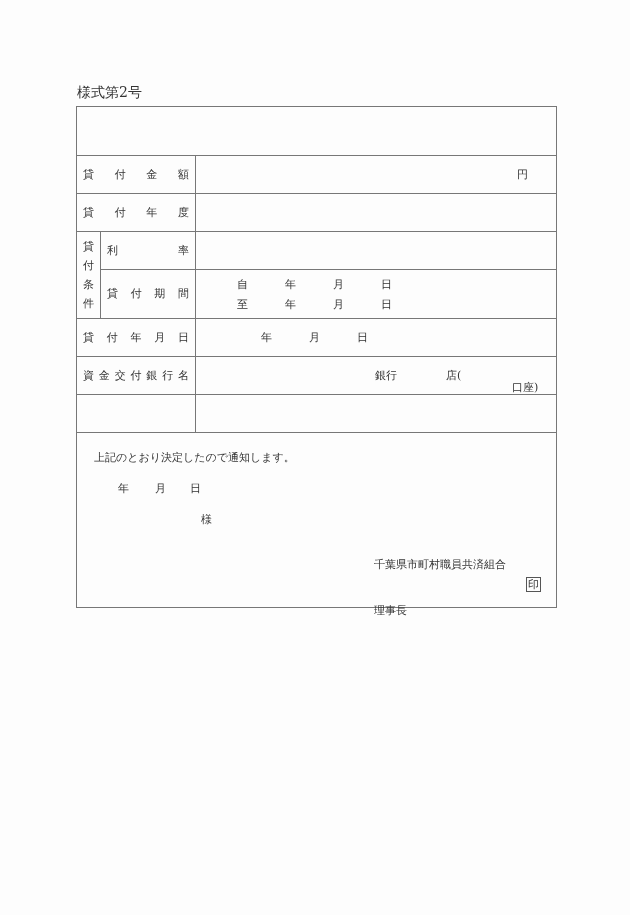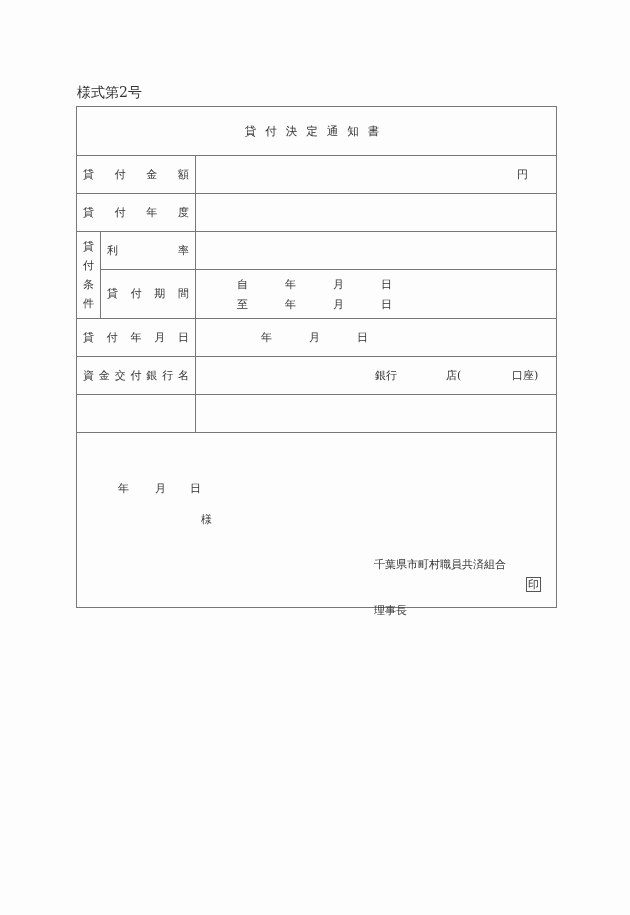--- a/index.html
+++ b/index.html
@@ -25,21 +25,20 @@
   <div class="hline" style="top:124px"></div>
   <div class="hline" style="top:162px;left:23px"></div>
   <div class="hline" style="top:211px"></div>
   <div class="hline" style="top:249px"></div>
   <div class="hline" style="top:287px"></div>
   <div class="hline" style="top:325px"></div>
 
   <div class="vline" style="left:118px;top:48px;height:277px"></div>
   <div class="vline" style="left:23px;top:124px;height:87px"></div>
 
-  <div class="cell title">貸付決定通知書</div>
 
   <div class="cell spread" style="left:6px;width:106px;top:48px;height:38px">
     <span>貸</span>
     <span>付</span>
     <span>金</span>
     <span>額</span>
   </div>
   <div class="cell" style="left:119px;right:0;top:48px;height:38px">
     <span class="abs" style="left:321px">円</span>
   </div>
@@ -99,26 +98,27 @@
     <span>金</span>
     <span>交</span>
     <span>付</span>
     <span>銀</span>
     <span>行</span>
     <span>名</span>
   </div>
   <div style="position:absolute;left:119px;right:0;top:249px;height:38px">
     <span class="abs" style="left:179px;top:12px">銀行</span>
     <span class="abs" style="left:250px;top:12px">店(</span>
-    <span class="abs" style="left:316px;top:12px">口座)</span>
+    <span class="abs" style="left:316px;top:24px">口座)</span>
   </div>
 
   <div class="cell" style="left:0;width:118px;top:287px;height:38px"></div>
   <div class="cell" style="left:119px;right:0;top:287px;height:38px"></div>
 
+  <span class="abs" style="left:17px;top:343px">上記のとおり決定したので通知します。</span>
   <span class="abs" style="left:41px;top:374px">年</span>
   <span class="abs" style="left:78px;top:374px">月</span>
   <span class="abs" style="left:113px;top:374px">日</span>
   <span class="abs" style="left:124px;top:405px">様</span>
   <span class="abs" style="left:297px;top:450px">千葉県市町村職員共済組合</span>
   <span class="abs" style="left:297px;top:496px">理事長</span>
   <span class="abs" style="left:449px;top:470px;border:1px solid #555;padding:0 1px;line-height:13px">印</span>
 </div>
 
 </body></html>

